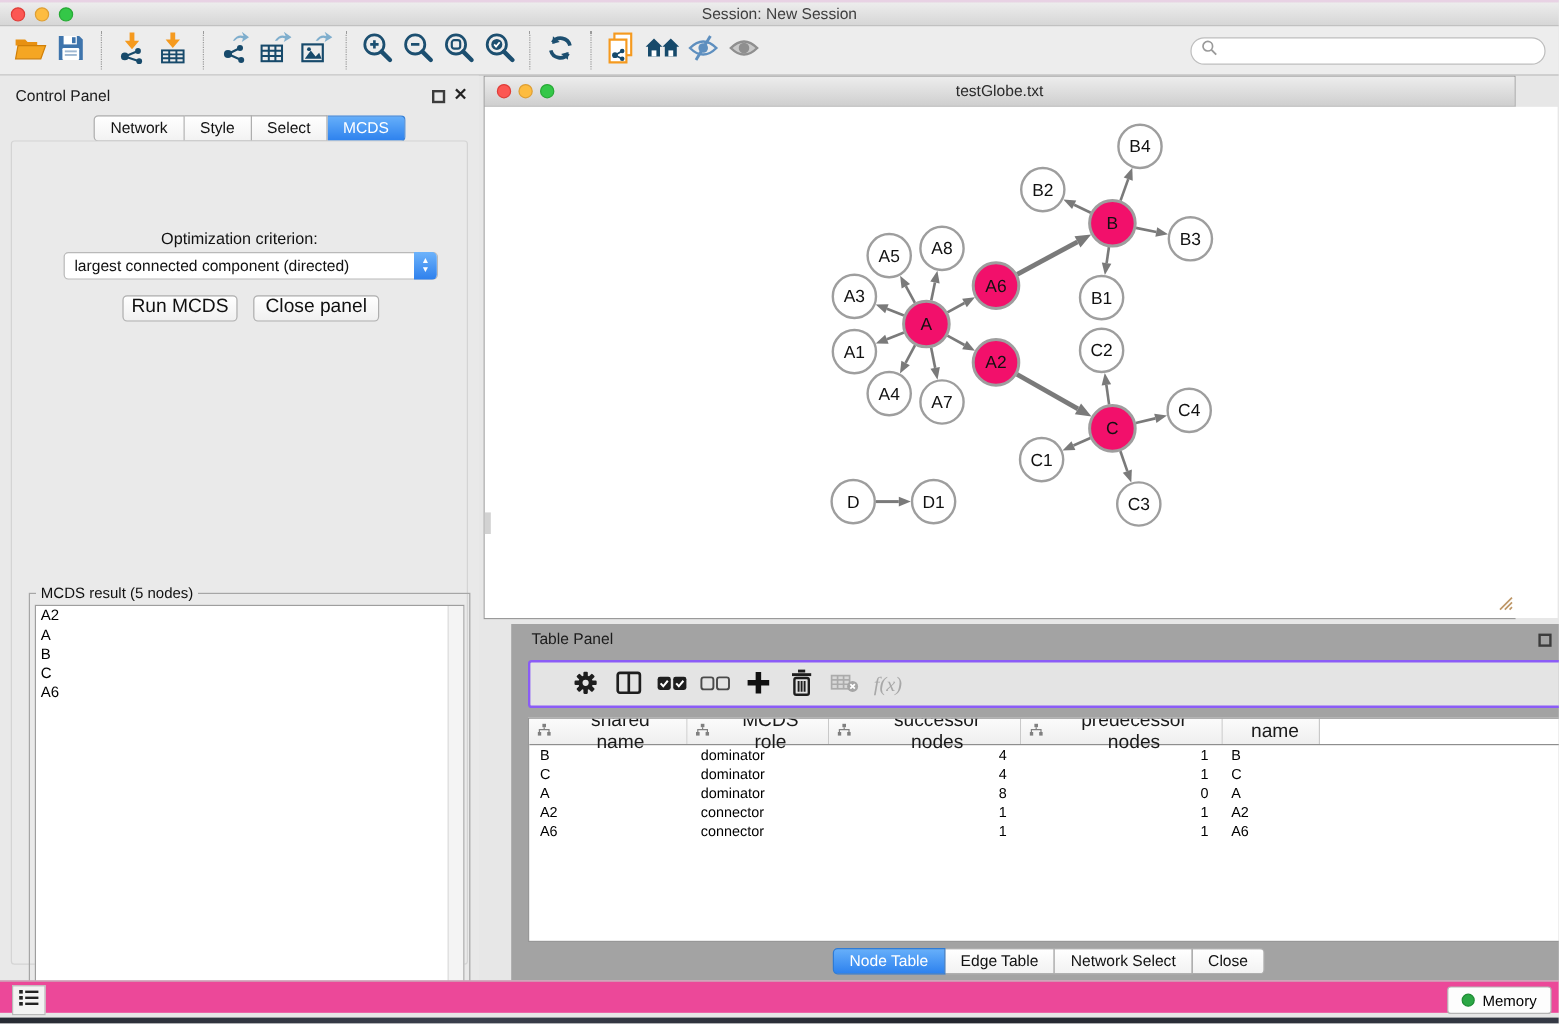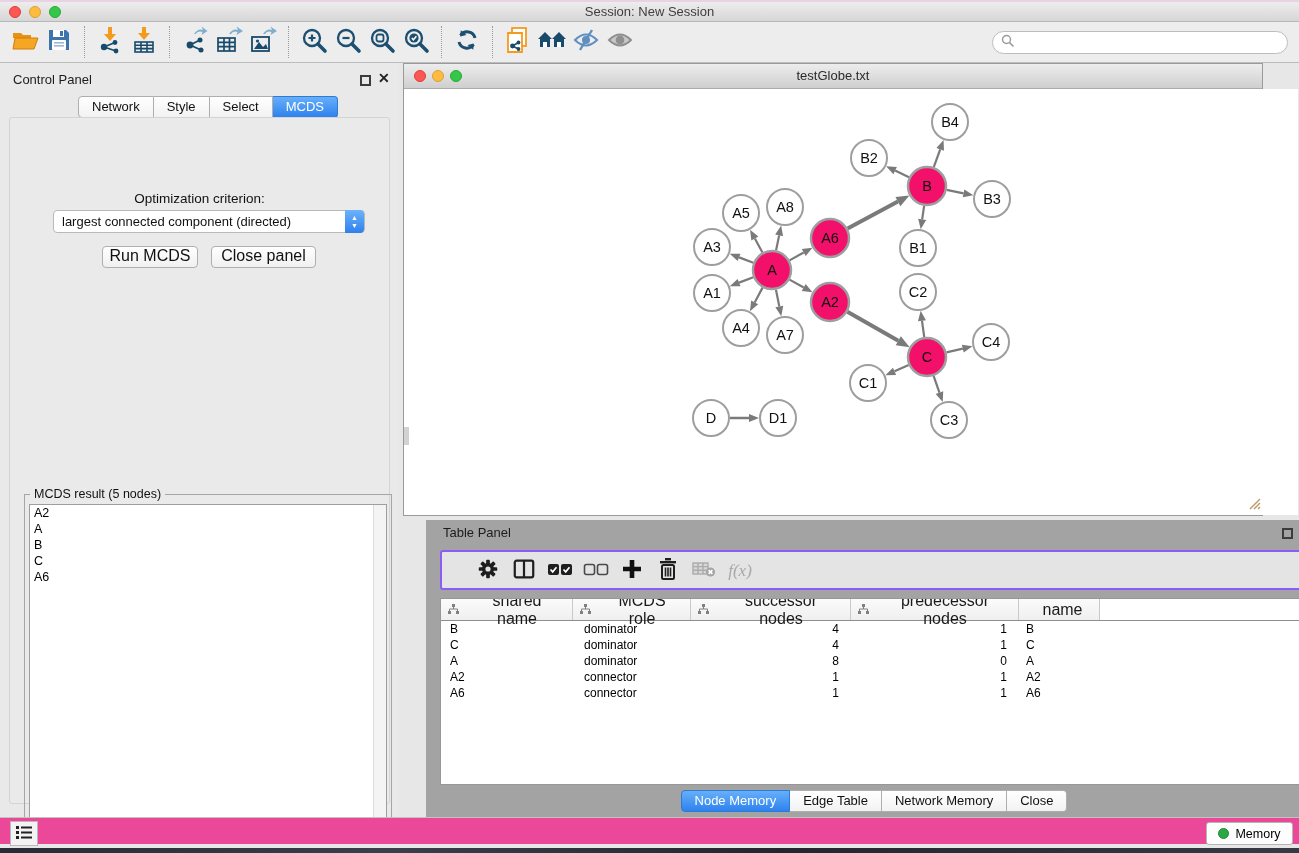--- a/index.html
+++ b/index.html
@@ -649,23 +649,23 @@
           <div class="td c1">connector</div>
           <div class="td c2">1</div>
           <div class="td c3">1</div>
           <div class="td c4">A6</div>
         </div>
       </div>
   </div>
 
   <div id="tp-tabs">
     <div class="seg">
-      <div class="seg-btn active">Node Memory</div>
+      <div class="seg-btn active">Node Table</div>
       <div class="seg-btn">Edge Table</div>
-      <div class="seg-btn">Network Memory</div>
+      <div class="seg-btn">Network Select</div>
       <div class="seg-btn">Close</div>
     </div>
   </div>
 </div>
 
 <div id="status-bar" class="abs">
   <div id="list-btn">
     <span>
       <svg width="18" height="16" viewBox="0 0 18 16">
           <g fill="#222">

